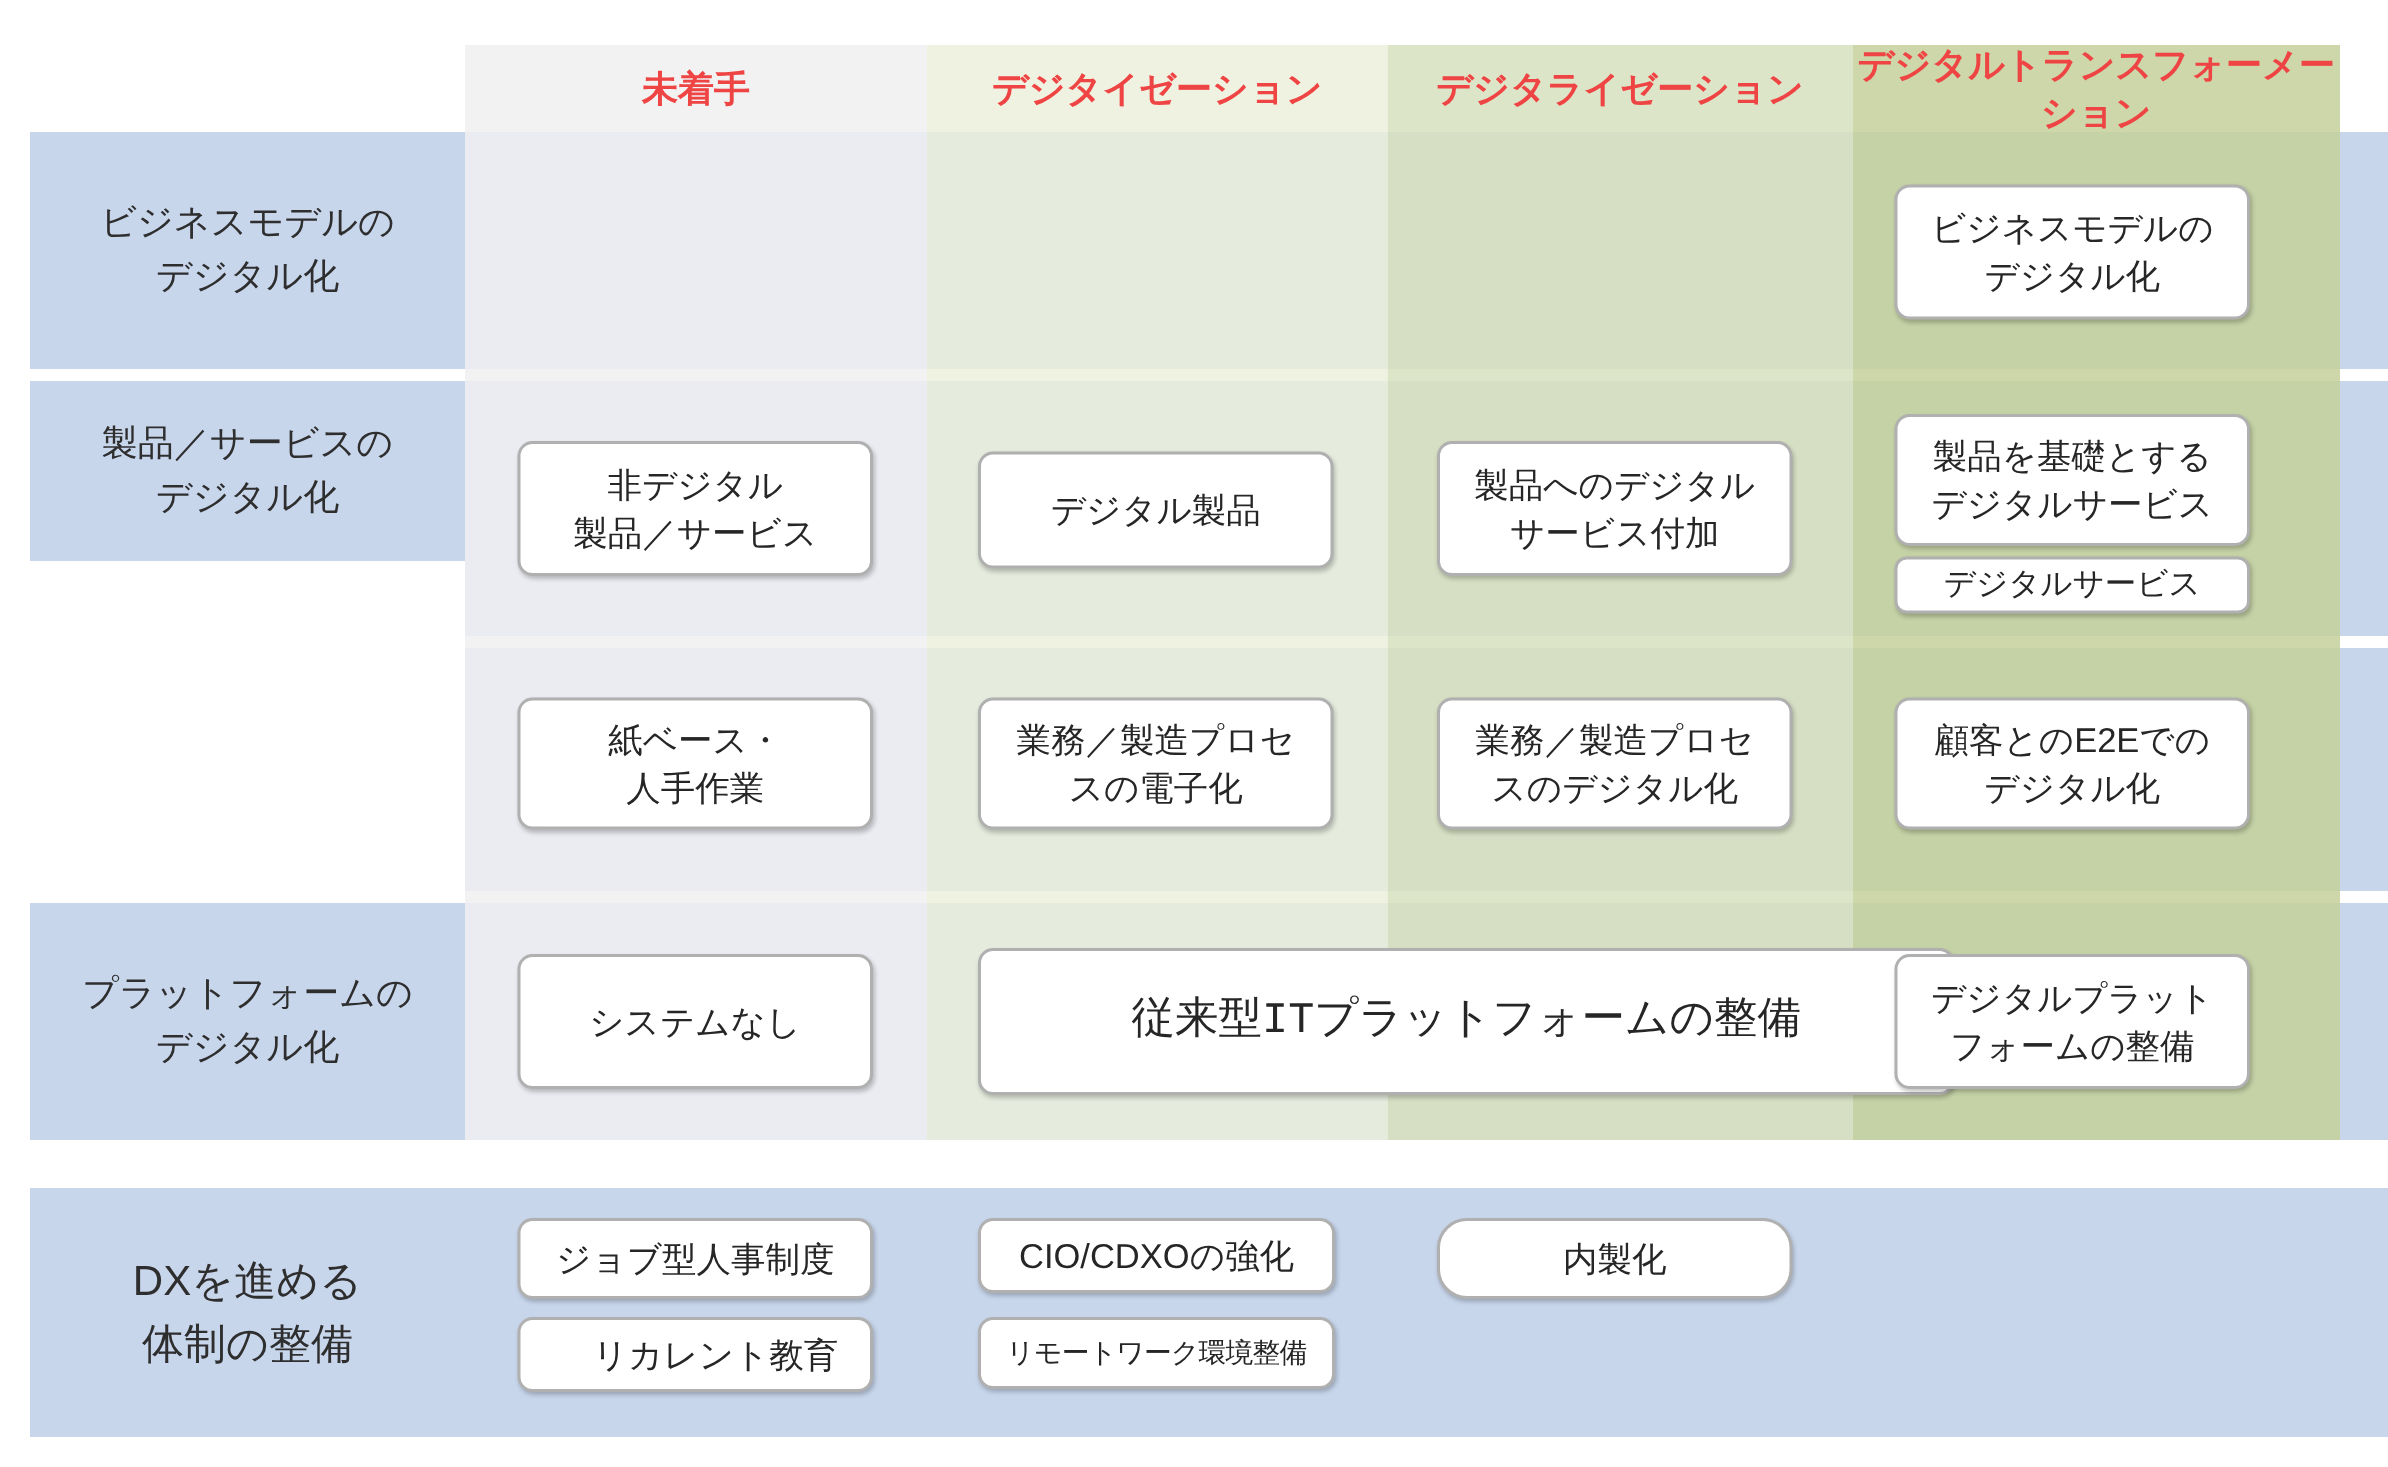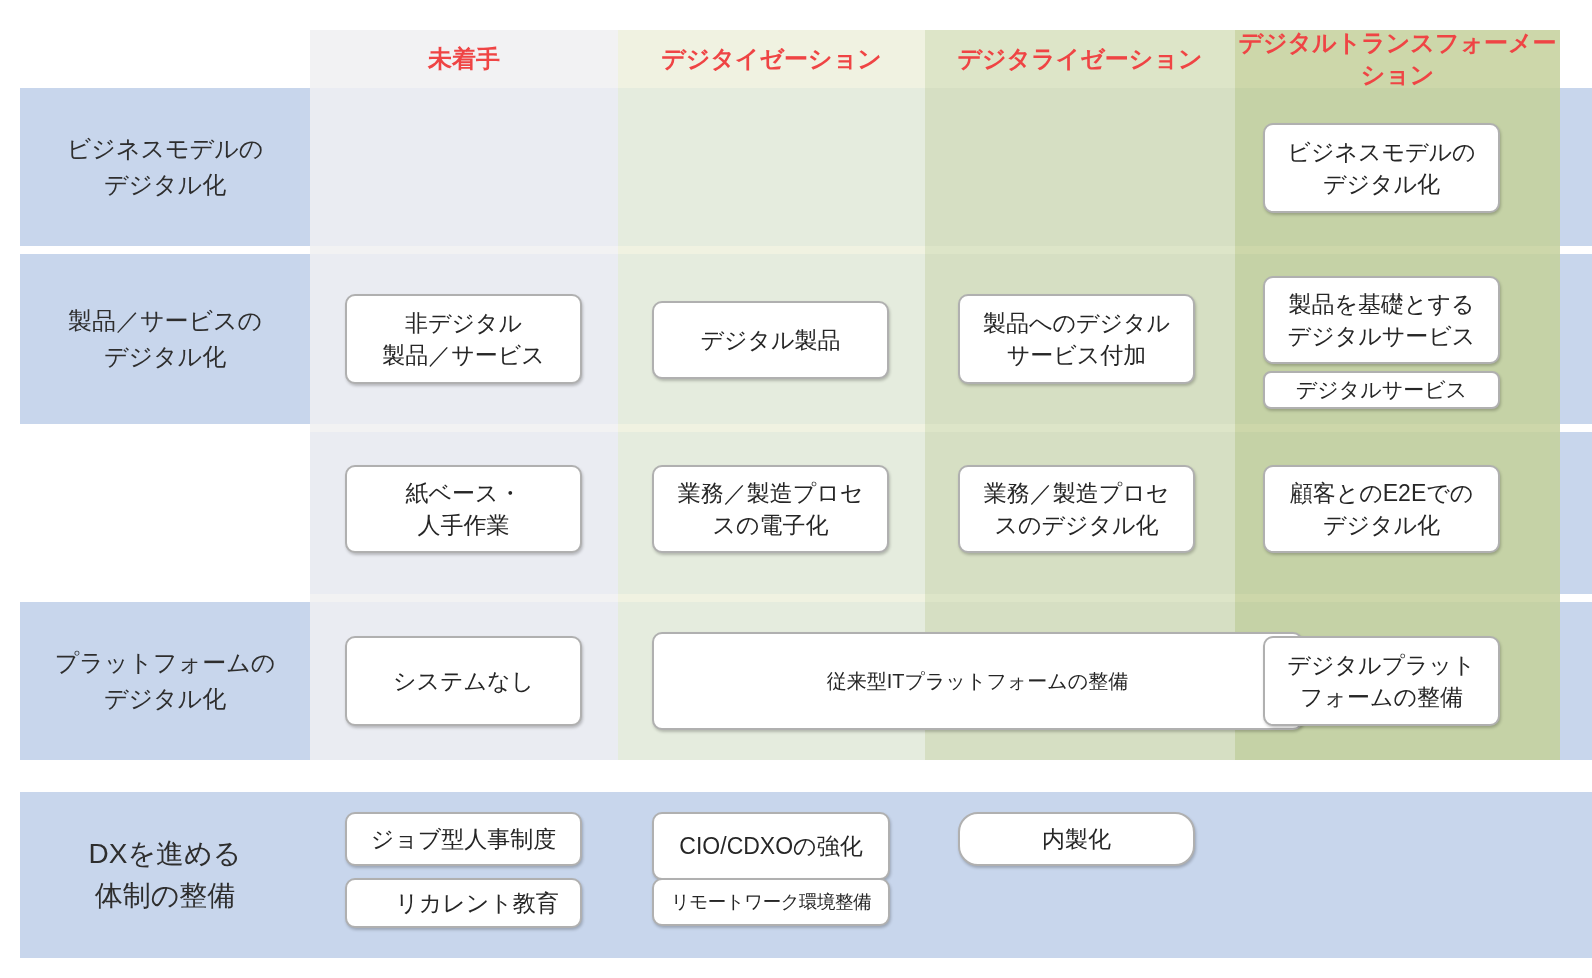--- a/index.html
+++ b/index.html
@@ -43,21 +43,21 @@
   .h2 { left:618px;  width:307px; }
   .h3 { left:925px;  width:310px; }
   .h4 { left:1235px; width:325px; }
 
   
   .blue { background:var(--row-blue,#c8d6ec); }
   .rowlabel { position:absolute; left:20px; width:290px; display:flex; align-items:center;
     justify-content:center; text-align:center; font-size:24px; line-height:1.5;
     white-space:pre-line; color:#2e2e2e; }
   .rl1 { top:88px;  height:158px; }
-  .rl2 { top:254px; height:170px; }
+  .rl2 { top:254px; height:120px; }
   .rl3 { top:432px; height:162px; }
   .rl4 { top:602px; height:158px; }
   .rstrip { position:absolute; left:1560px; width:32px; }
   .st1 { top:88px;  height:158px; }
   .st2 { top:254px; height:170px; }
   .st3 { top:432px; height:162px; }
   .st4 { top:602px; height:158px; }
 
   .bottomband  { position:absolute; left:20px; top:792px; width:1572px; height:166px; }
   .bottomlabel { position:absolute; left:20px; top:792px; width:290px; height:166px;
@@ -74,26 +74,26 @@
   .b-r2c1  { left:345px;  top:294px; width:237px; height:90px; }
   .b-r2c2  { left:652px;  top:301px; width:237px; height:78px; }
   .b-r2c3  { left:958px;  top:294px; width:237px; height:90px; }
   .b-r2c4a { left:1263px; top:276px; width:237px; height:88px; }
   .b-r2c4b { left:1263px; top:371px; width:237px; height:38px; font-size:21px; border-radius:8px; }
   .b-r3c1  { left:345px;  top:465px; width:237px; height:88px; }
   .b-r3c2  { left:652px;  top:465px; width:237px; height:88px; }
   .b-r3c3  { left:958px;  top:465px; width:237px; height:88px; }
   .b-r3c4  { left:1263px; top:465px; width:237px; height:88px; }
   .b-r4c1  { left:345px;  top:636px; width:237px; height:90px; }
-  .b-r4c23 { left:652px;  top:632px; width:651px; height:98px; font-size:20px; }
+  .b-r4c23 { left:652px;  top:632px; width:651px; height:98px; font-size:29px;font-family:Liberation Mono, monospace; }
   .b-r4c4  { left:1263px; top:636px; width:237px; height:90px; }
 
   .b-bt1 { left:345px; top:812px; width:237px; height:54px; }
   .b-bt2 { left:345px; top:878px; width:237px; height:50px;padding-left:27px; }
-  .b-bt3 { left:652px; top:812px; width:238px; height:68px; }
+  .b-bt3 { left:652px; top:812px; width:238px; height:50px; }
   .b-bt4 { left:652px; top:878px; width:238px; height:48px; font-size:18.5px; letter-spacing:-0.5px; }
   .b-bt5 { left:958px; top:812px; width:237px; height:54px;border-radius:20px; }
 </style>
 </head>
 <body>
 
 <div class="page">
 
   <div class="stripe s1"></div>
   <div class="stripe s2"></div>

